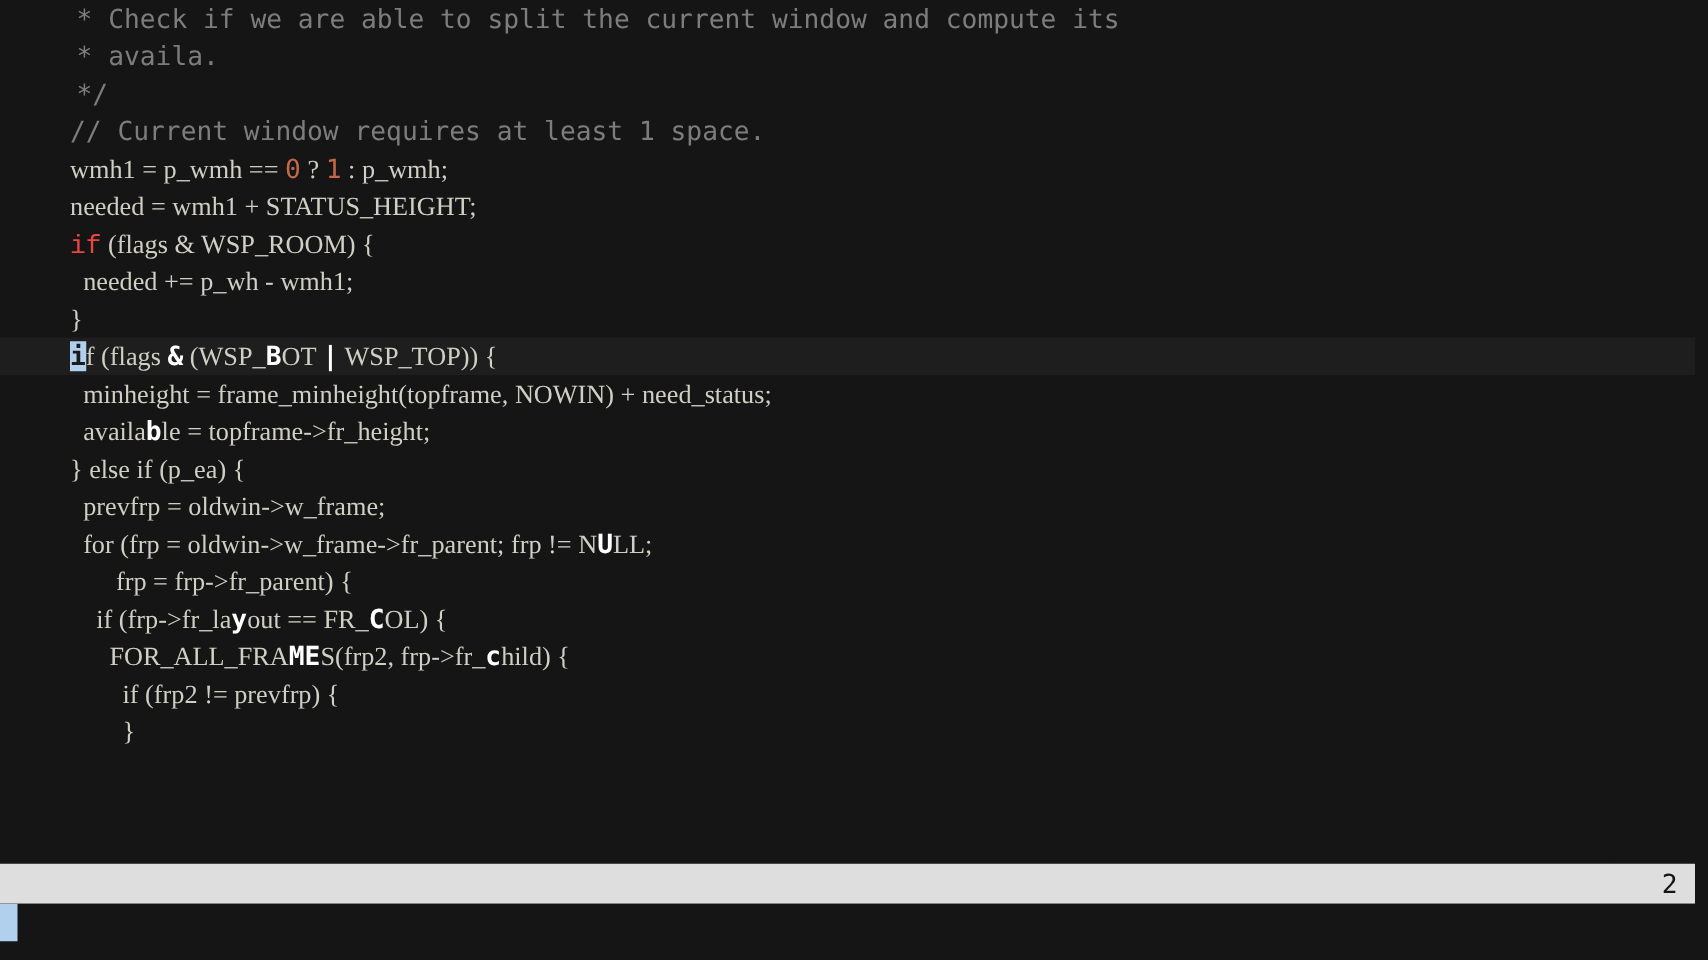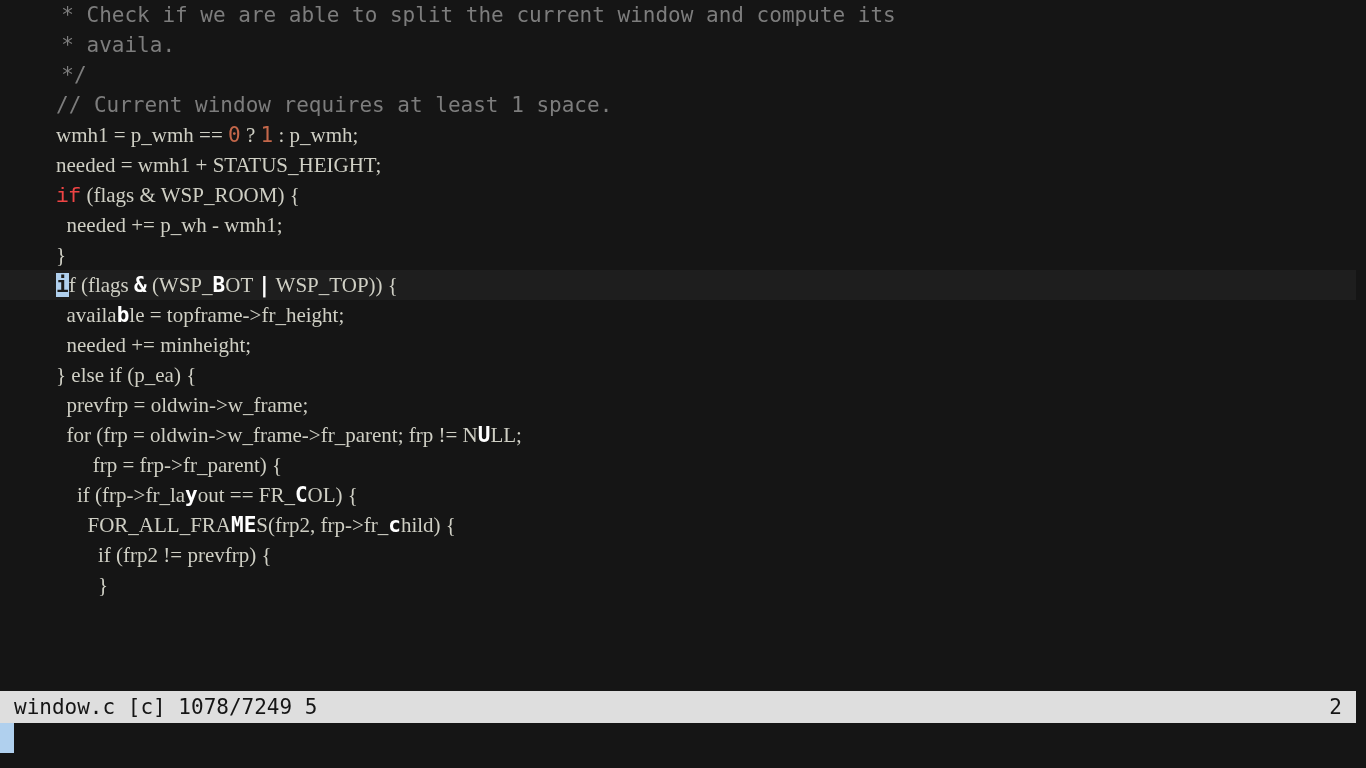--- a/index.html
+++ b/index.html
@@ -106,34 +106,33 @@
       <div class="code-line"><span class="tok t-normal"> </span><span class="tok t-comment">* Check if we are able to split the current window and compute its</span></div>
       <div class="code-line"><span class="tok t-normal"> </span><span class="tok t-comment">* availa.</span></div>
       <div class="code-line"><span class="tok t-normal"> </span><span class="tok t-comment">*/</span></div>
       <div class="code-line"><span class="tok t-comment">// Current window requires at least 1 space.</span></div>
       <div class="code-line"><span class="tok t-normal">wmh1 = p_wmh == </span><span class="tok t-number">0</span><span class="tok t-normal"> ? </span><span class="tok t-number">1</span><span class="tok t-normal"> : p_wmh;</span></div>
       <div class="code-line"><span class="tok t-normal">needed = wmh1 + STATUS_HEIGHT;</span></div>
       <div class="code-line"><span class="tok t-keyword">if</span><span class="tok t-normal"> (flags &amp; WSP_ROOM) {</span></div>
       <div class="code-line"><span class="tok t-normal">  </span><span class="tok t-normal">needed += p_wh - wmh1;</span></div>
       <div class="code-line"><span class="tok t-normal">}</span></div>
       <div class="code-line cursorline"><span class="tok t-cursor">i</span><span class="tok t-normal">f (flags </span><span class="tok t-bold">&amp;</span><span class="tok t-normal"> (WSP_</span><span class="tok t-bold">B</span><span class="tok t-normal">OT </span><span class="tok t-bold">|</span><span class="tok t-normal"> WSP_TOP)) {</span></div>
+      <div class="code-line"><span class="tok t-normal">  </span><span class="tok t-normal">minheight = frame_minheight(topframe, NOWIN) + need_status;</span></div>
       <div class="code-line"><span class="tok t-normal">  </span><span class="tok t-normal">availa</span><span class="tok t-bold">b</span><span class="tok t-normal">le = topframe-&gt;fr_height;</span></div>
-      <div class="code-line"><span class="tok t-normal">  </span><span class="tok t-normal">needed += minheight;</span></div>
       <div class="code-line"><span class="tok t-normal">} else if (p_ea) {</span></div>
       <div class="code-line"><span class="tok t-normal">  </span><span class="tok t-normal">prevfrp = oldwin-&gt;w_frame;</span></div>
       <div class="code-line"><span class="tok t-normal">  </span><span class="tok t-normal">for (frp = oldwin-&gt;w_frame-&gt;fr_parent; frp != N</span><span class="tok t-bold">U</span><span class="tok t-normal">LL;</span></div>
       <div class="code-line"><span class="tok t-normal">       </span><span class="tok t-normal">frp = frp-&gt;fr_parent) {</span></div>
       <div class="code-line"><span class="tok t-normal">    </span><span class="tok t-normal">if (frp-&gt;fr_la</span><span class="tok t-bold">y</span><span class="tok t-normal">out == FR_</span><span class="tok t-bold">C</span><span class="tok t-normal">OL) {</span></div>
       <div class="code-line"><span class="tok t-normal">      </span><span class="tok t-normal">FOR_ALL_FRA</span><span class="tok t-bold">ME</span><span class="tok t-normal">S(frp2, frp-&gt;fr_</span><span class="tok t-bold">c</span><span class="tok t-normal">hild) {</span></div>
       <div class="code-line"><span class="tok t-normal">        </span><span class="tok t-normal">if (frp2 != prevfrp) {</span></div>
       <div class="code-line"><span class="tok t-normal">        </span><span class="tok t-normal">}</span></div>
     </div>
 
   <div id="statusline">
-    <span id="status-left">window.c [c] 1078/7249 5</span>
     <span id="status-right">2</span>
   </div>
 
   <div id="cmdline">
     <div id="cmd-cursor"></div>
   </div>
 
 </div>
 
 </body></html>

